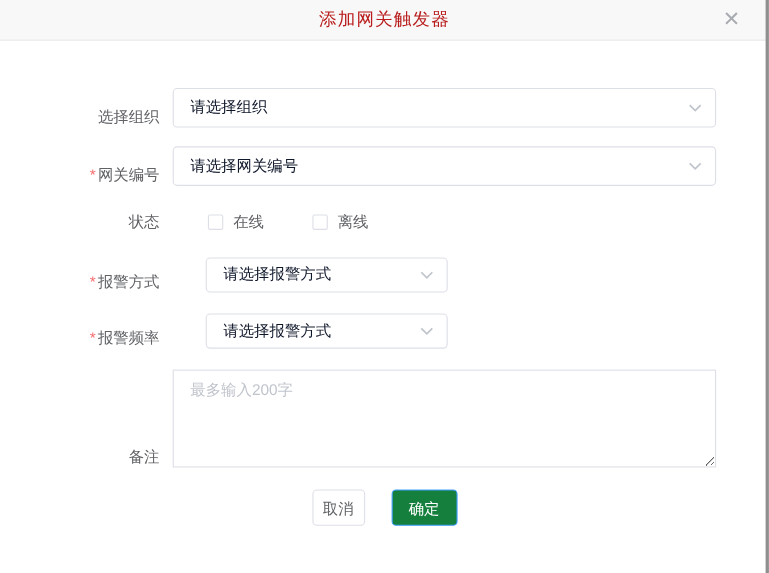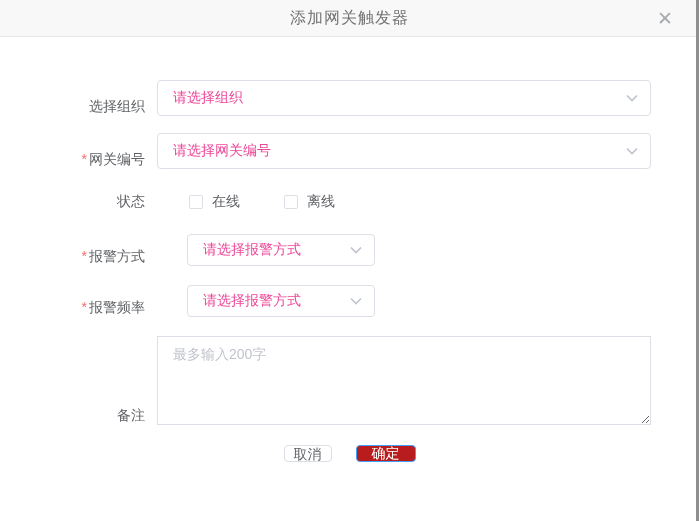--- a/index.html
+++ b/index.html
@@ -23,21 +23,21 @@
   }
   .dialog-header {
     height: 37px;
     background: #f8f8f8;
     border-bottom: 1px solid #e9e9e9;
     position: relative;
     display: flex; align-items: center; justify-content: center;
   }
   .dialog-title {
     font-size: 16px;
-    color: #737373;
+    color: #b91c1c;
     letter-spacing: 1px;
   }
   .close-btn {
     position: absolute;
     right: 26px; top: 50%;
     transform: translateY(-50%);
     font-size: 19px;
     line-height: 19px;
     color: #a8abb0;
     cursor: pointer;
@@ -64,25 +64,25 @@
   .select-box {
     display: flex;
     align-items: center;
     border: 1px solid #dcdfe6;
     border-radius: 4px;
     background: #ffffff;
     padding: 0 12px 0 15px;
     cursor: pointer;
   }
   .select-box.wide { flex: 1; height: 36px; }
-  .select-box.narrow { width: 188px; height: 32px; }
+  .select-box.narrow { width: 220px; height: 32px; }
   .select-placeholder {
     flex: 1;
     font-size: 14px;
-    color: #ec4899;
+    color: #0f172a;
     white-space: nowrap;
     overflow: hidden;
   }
   .chevron { flex: 0 0 auto; display: inline-flex; }
   .checkbox-group { display: flex; align-items: center; }
   .checkbox-item { display: flex; align-items: center; cursor: pointer; }
   .checkbox-item + .checkbox-item { margin-left: 44px; }
   .checkbox-box {
     width: 14px; height: 14px;
     border: 1px solid #dcdfe6;
@@ -111,39 +111,38 @@
   .mb-23 { margin-bottom: 23px; gap: 32px; }
   .mb-19 { margin-bottom: 19px; gap: 30px; }
   .mb-20 { margin-bottom: 20px; }
   .dialog-footer {
     display: flex;
     justify-content: center;
     align-items: center;
     gap: 24px;
   }
   .btn {
-    height: 17px;
+    height: 33px;
     border-radius: 4px;
     font-size: 14px;
     cursor: pointer;
     font-family: "Liberation Sans", "DejaVu Sans", sans-serif;
     line-height: 1;
   }
   .btn-cancel {
     background: #ffffff;
     border: 1px solid #dcdfe6;
     color: #606266;
     padding: 0 9px;
   }
   .btn-confirm {
-    background: #b91c1c;
+    background: #15803d;
     border: 1px solid #409eff;
     color: #ffffff;
     padding: 0 15px;
-    font-family: Liberation Mono, monospace;
   }
 </style>
 </head>
 <body>
 
 <div class="dialog">
 
   <div class="dialog-header">
     <div class="dialog-title">添加网关触发器</div>
     <span class="close-btn">✕</span>

